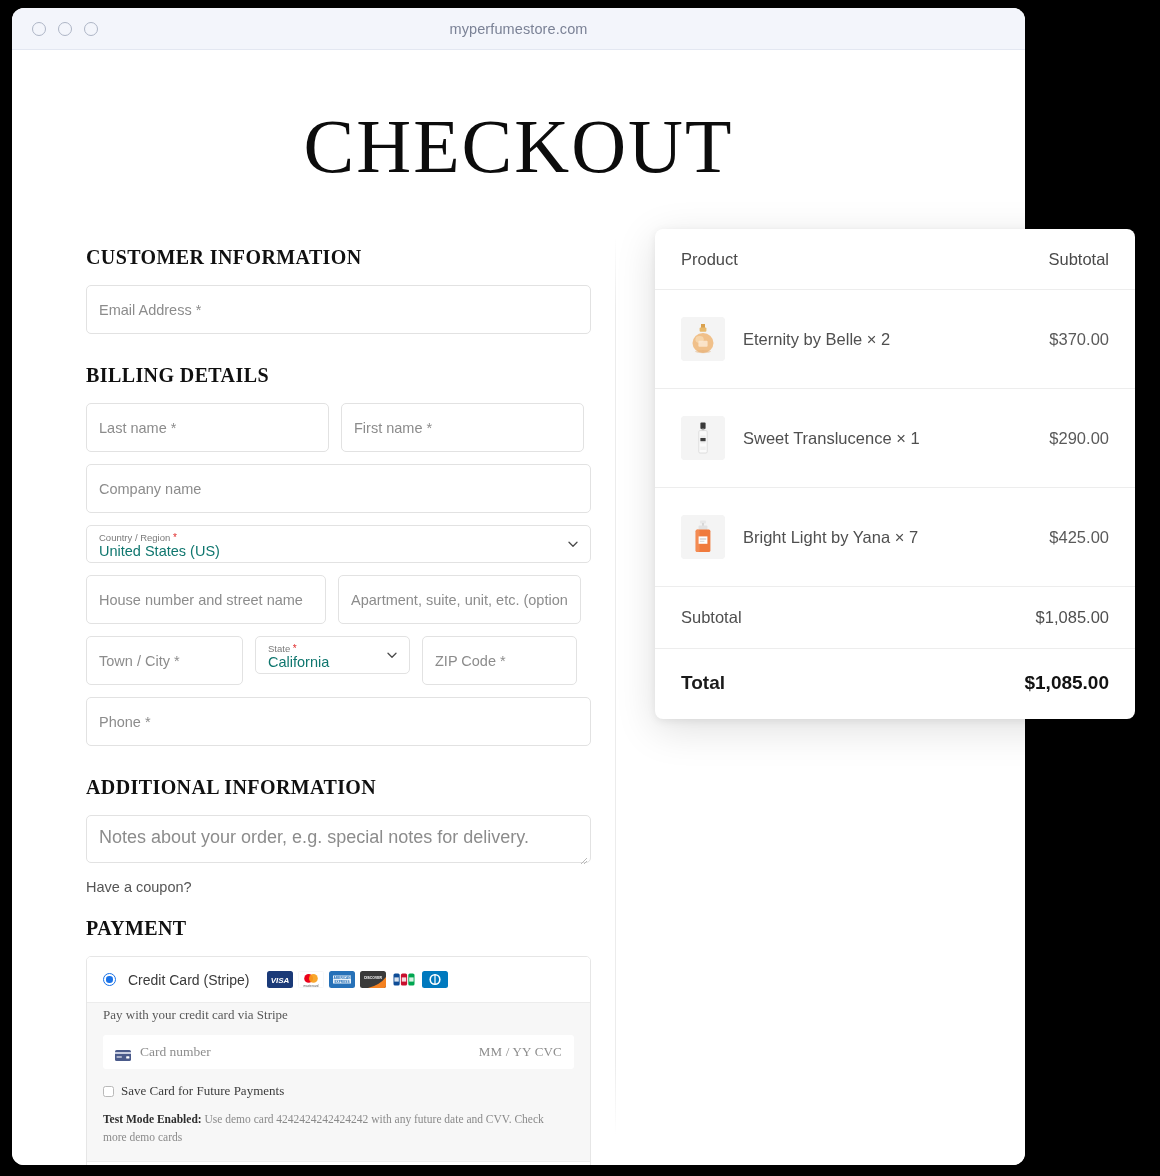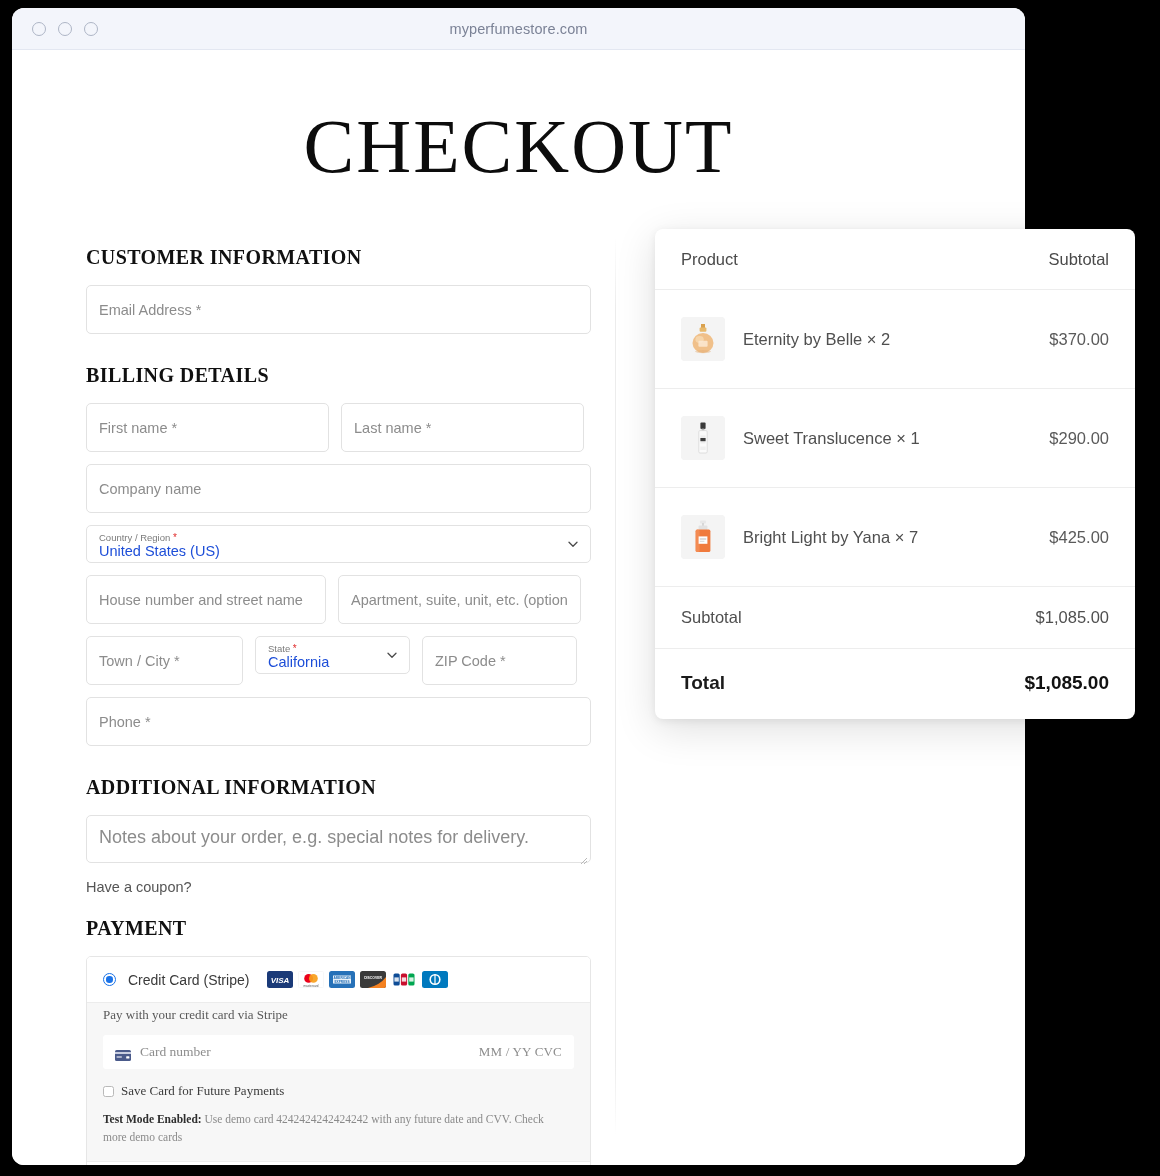--- a/index.html
+++ b/index.html
@@ -142,21 +142,21 @@
   }
   .select-label {
     font-size: 9.5px;
     color: #7a7a7a;
     line-height: 1.1;
     margin-bottom: 1px;
   }
   .req { color: #e02b2b; font-size: 10px; }
   .select-value {
     font-size: 14.5px;
-    color: #1d4ed8;
+    color: #0f766e;
     line-height: 1.1;
   }
   .chevron {
     position: absolute;
     right: 11px;
     top: 50%;
     transform: translateY(-50%);
     width: 12px; height: 12px;
   }
   .chevron svg { display: block; }
@@ -401,24 +401,24 @@
         <div class="section-heading">CUSTOMER INFORMATION</div>
 
         <div class="field tall">
           <span class="placeholder">Email Address *</span>
         </div>
 
         <div class="section-heading gap-top">BILLING DETAILS</div>
 
         <div class="row">
           <div class="field tall f-247">
+            <span class="placeholder">Last name *</span>
+          </div>
+          <div class="field tall f-247">
             <span class="placeholder">First name *</span>
-          </div>
-          <div class="field tall f-247">
-            <span class="placeholder">Last name *</span>
           </div>
         </div>
 
         <div class="field tall">
           <span class="placeholder">Company name</span>
         </div>
 
         <div class="select-field">
           <span class="select-label"><span>Country / Region</span> <span class="req">*</span></span>
           <span class="select-value">United States (US)</span>

